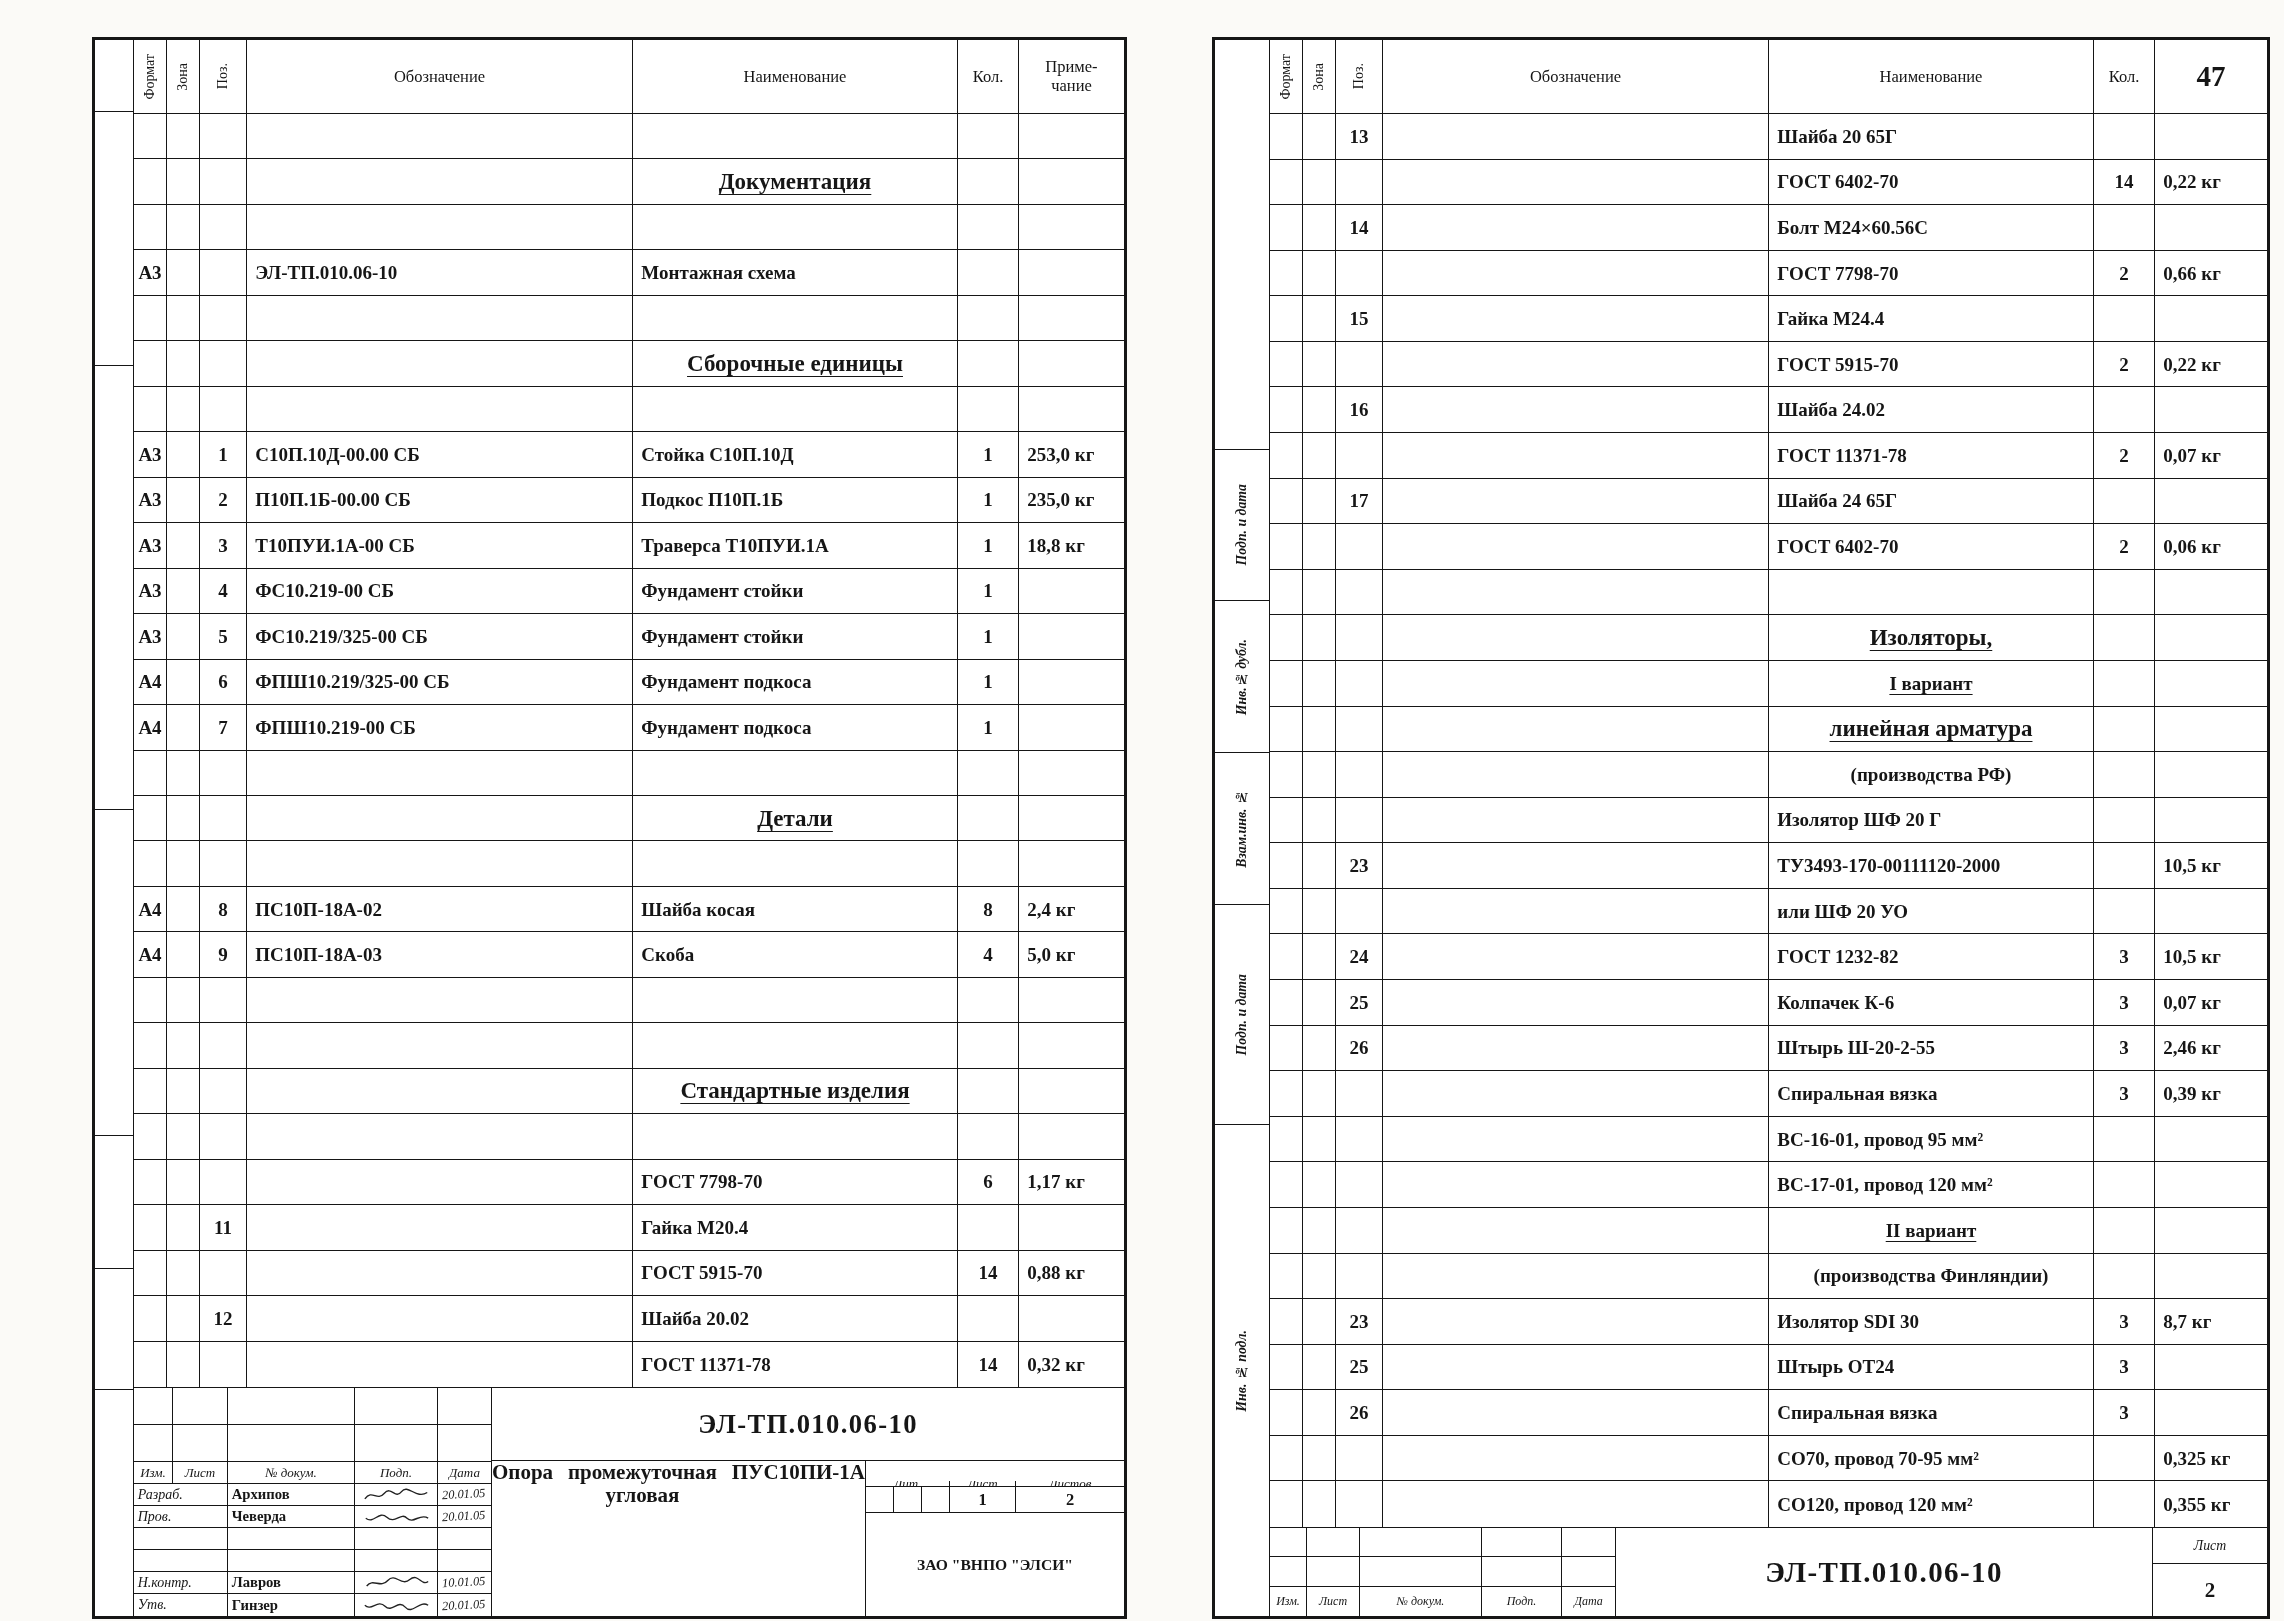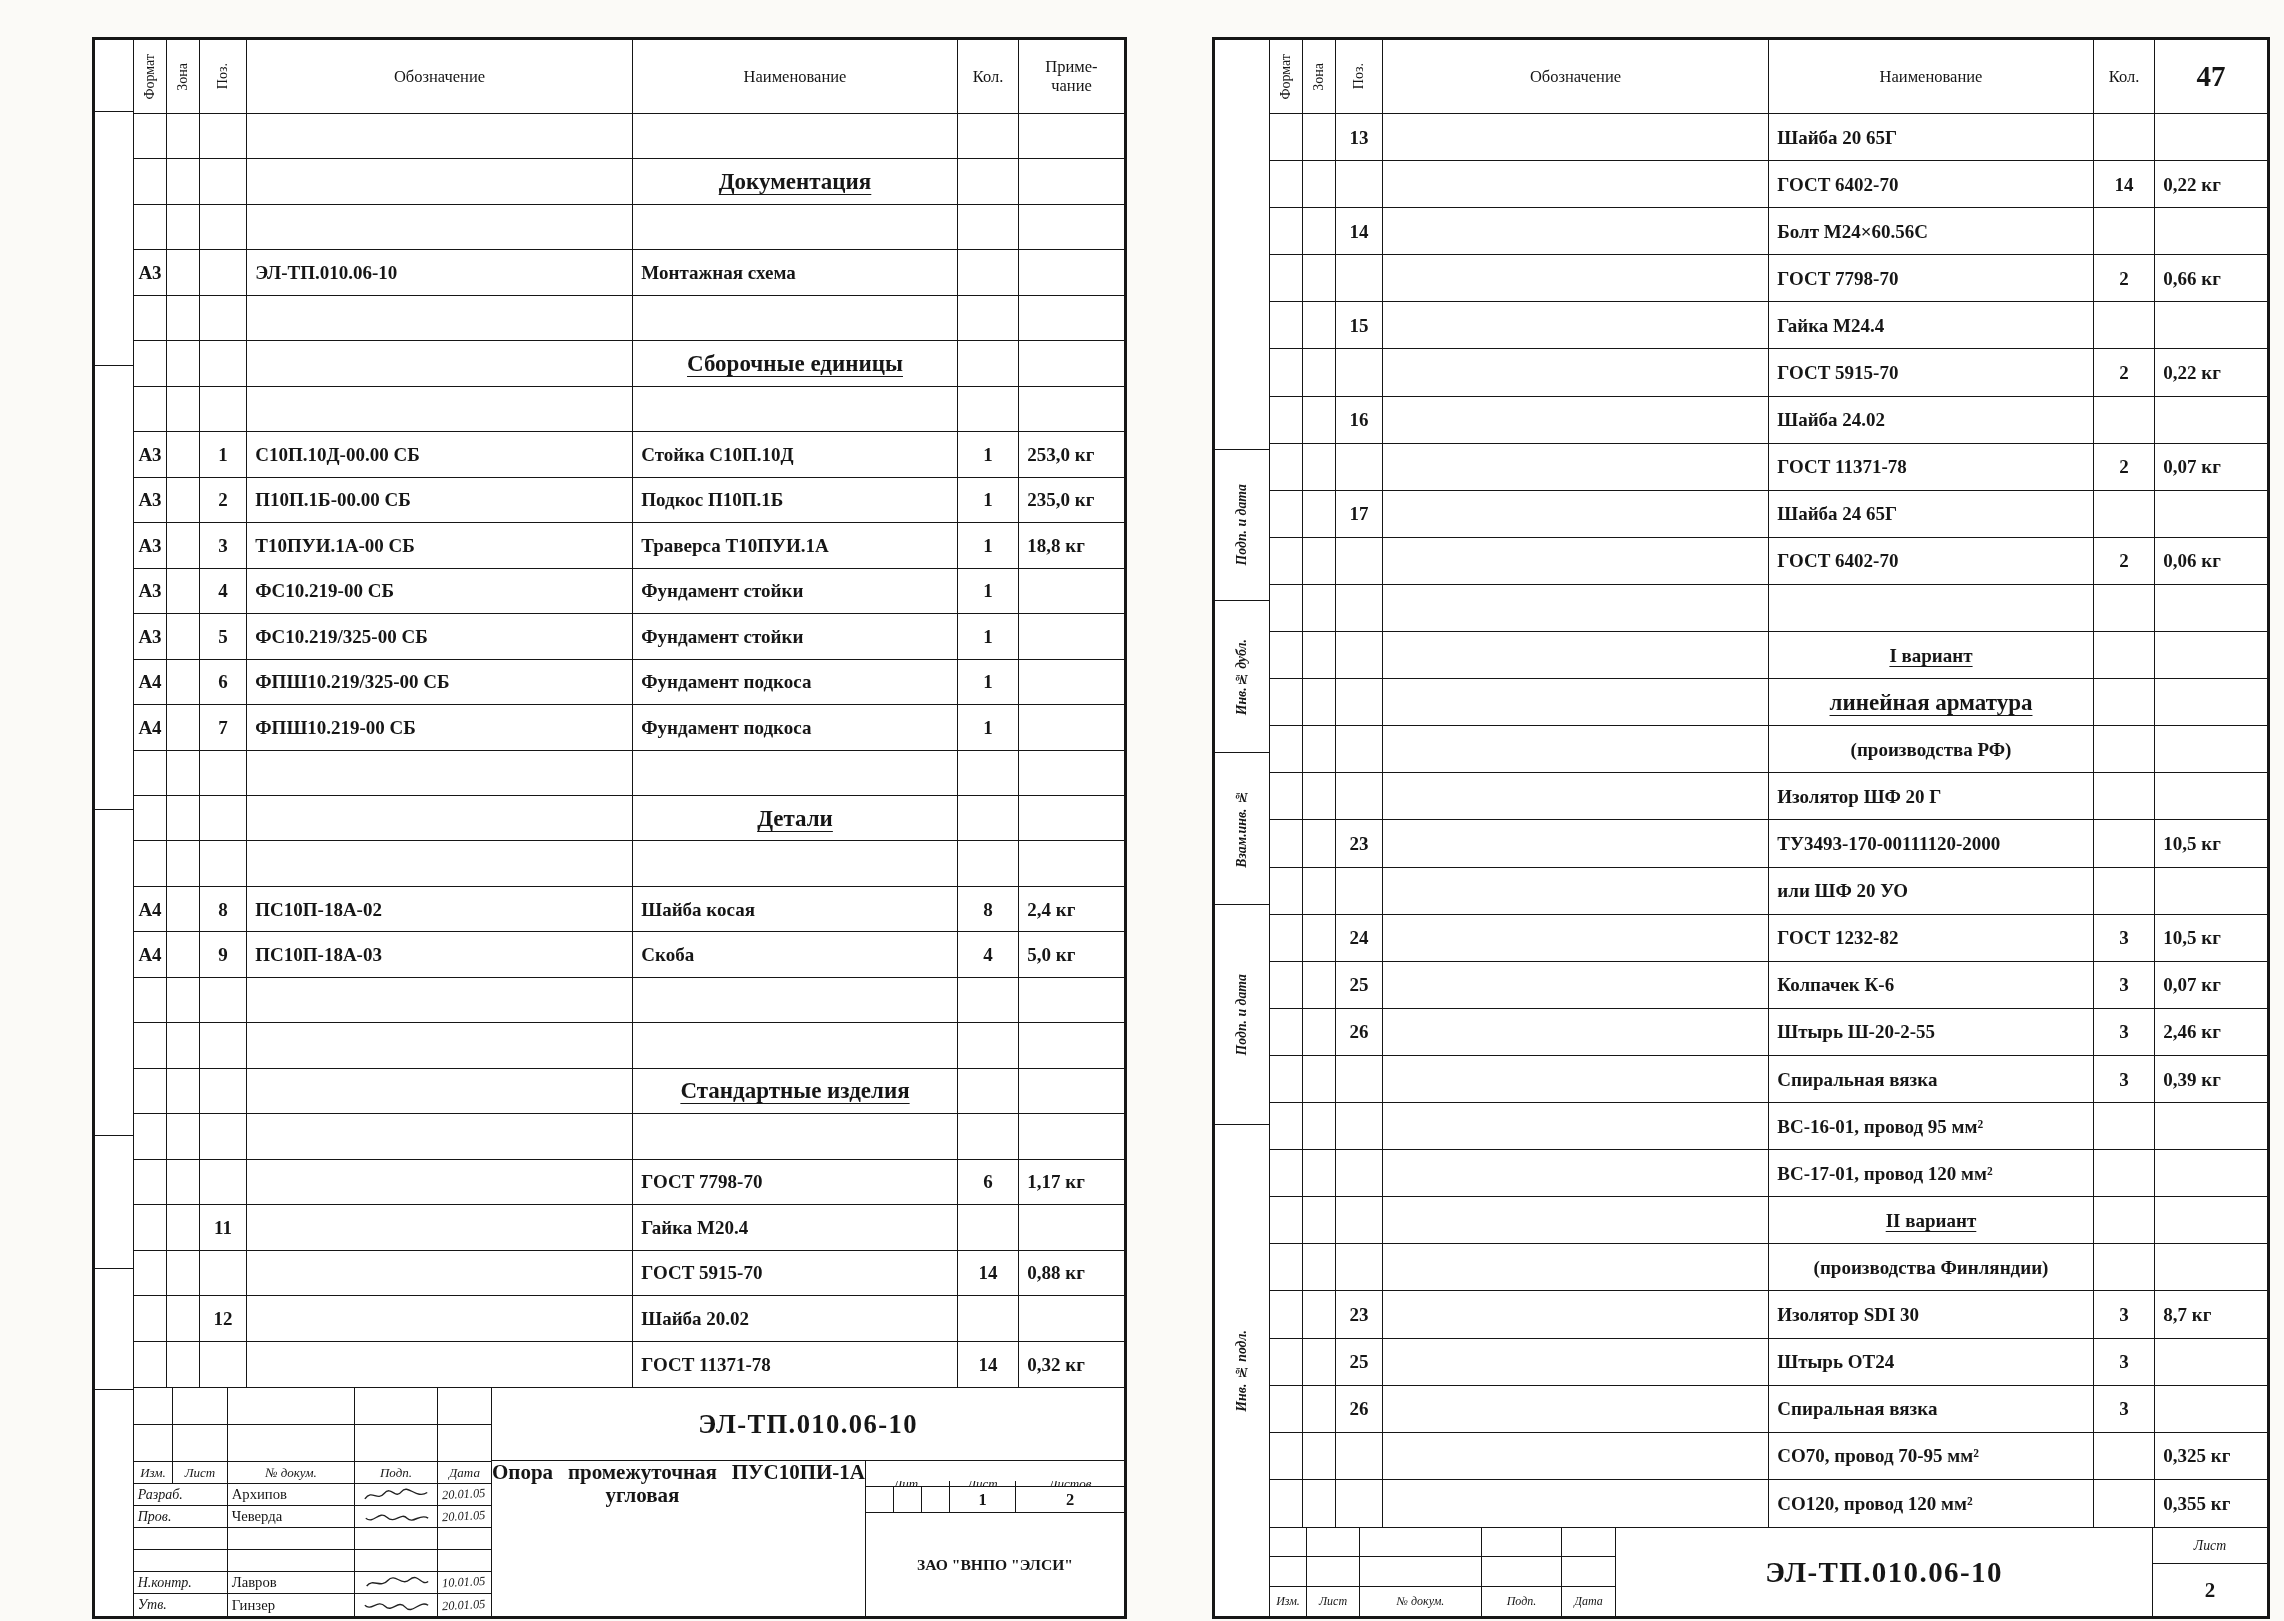--- a/index.html
+++ b/index.html
@@ -53,21 +53,21 @@
   .tb{flex:0 0 auto;height:229px;display:grid;grid-template-columns:358px 373px 1fr;grid-template-rows:73px 1fr;border-top:1.8px solid var(--ink);}
   .tb-left{grid-column:1;grid-row:1/3;border-right:1.4px solid var(--ink);display:grid;grid-template-rows:37px 37px repeat(7,1fr);}
   .tbl-row{display:grid;min-height:0;}
   .ch-cols{grid-template-columns:39px 55px 127px 83px 1fr;}
   .role-cols{grid-template-columns:94px 127px 83px 1fr;}
   .rc{border-right:1.4px solid var(--ink);border-bottom:1.4px solid var(--ink);display:flex;align-items:center;overflow:hidden;padding:0 3.7px;}
   .tbl-row .rc:last-child{border-right:none;}
   .tbl-row:last-child .rc{border-bottom:none;}
   .chh{justify-content:center;font-style:italic;font-size:13px;font-weight:400;padding:0 1.8px;}
   .rl{font-style:italic;font-size:14px;font-weight:400;}
-  .rn{font-size:14.7px;font-weight:400;}
+  .rn{font-size:14.7px;font-weight:700;}
   .rs-cell{justify-content:center;}
   .hand{font-style:italic;font-size:12.4px;transform:rotate(-3deg);white-space:nowrap;}
   .sig{display:block;}
 
   .tb-doc{grid-column:2/4;grid-row:1;border-bottom:1.4px solid var(--ink);display:flex;align-items:center;justify-content:center;font-size:26.6px;font-weight:700;letter-spacing:1.4px;}
   .tb-name{grid-column:2;grid-row:2;display:flex;flex-direction:row;align-items:flex-start;justify-content:center;gap:11px;font-size:21px;font-weight:700;text-align:center;line-height:1.1;}
   .tb-lit{grid-column:3;grid-row:2;border-left:1.4px solid var(--ink);display:grid;grid-template-columns:28px 28px 28px 66px 1fr;grid-template-rows:26px 26px 1fr;}
   .lit-cell{border-right:1.4px solid var(--ink);border-bottom:1.4px solid var(--ink);display:flex;align-items:center;justify-content:center;overflow:hidden;}
   .lit-h{font-style:italic;font-size:13px;font-weight:400;margin-top:20px;}
   .lit-span{grid-column:1/4;}
@@ -656,20 +656,29 @@
             <div class="trow">
               <div class="c cf"></div>
               <div class="c cz"></div>
               <div class="c cp"></div>
               <div class="c cd"></div>
               <div class="c cn"></div>
               <div class="c cq"></div>
               <div class="c cnote"></div>
             </div>
 
+            <div class="trow">
+              <div class="c cf"></div>
+              <div class="c cz"></div>
+              <div class="c cp"></div>
+              <div class="c cd"></div>
+              <div class="c cn sec">Изоляторы,</div>
+              <div class="c cq"></div>
+              <div class="c cnote"></div>
+            </div>
 
             <div class="trow">
               <div class="c cf"></div>
               <div class="c cz"></div>
               <div class="c cp"></div>
               <div class="c cd"></div>
               <div class="c cn sub">I вариант</div>
               <div class="c cq"></div>
               <div class="c cnote"></div>
             </div>

